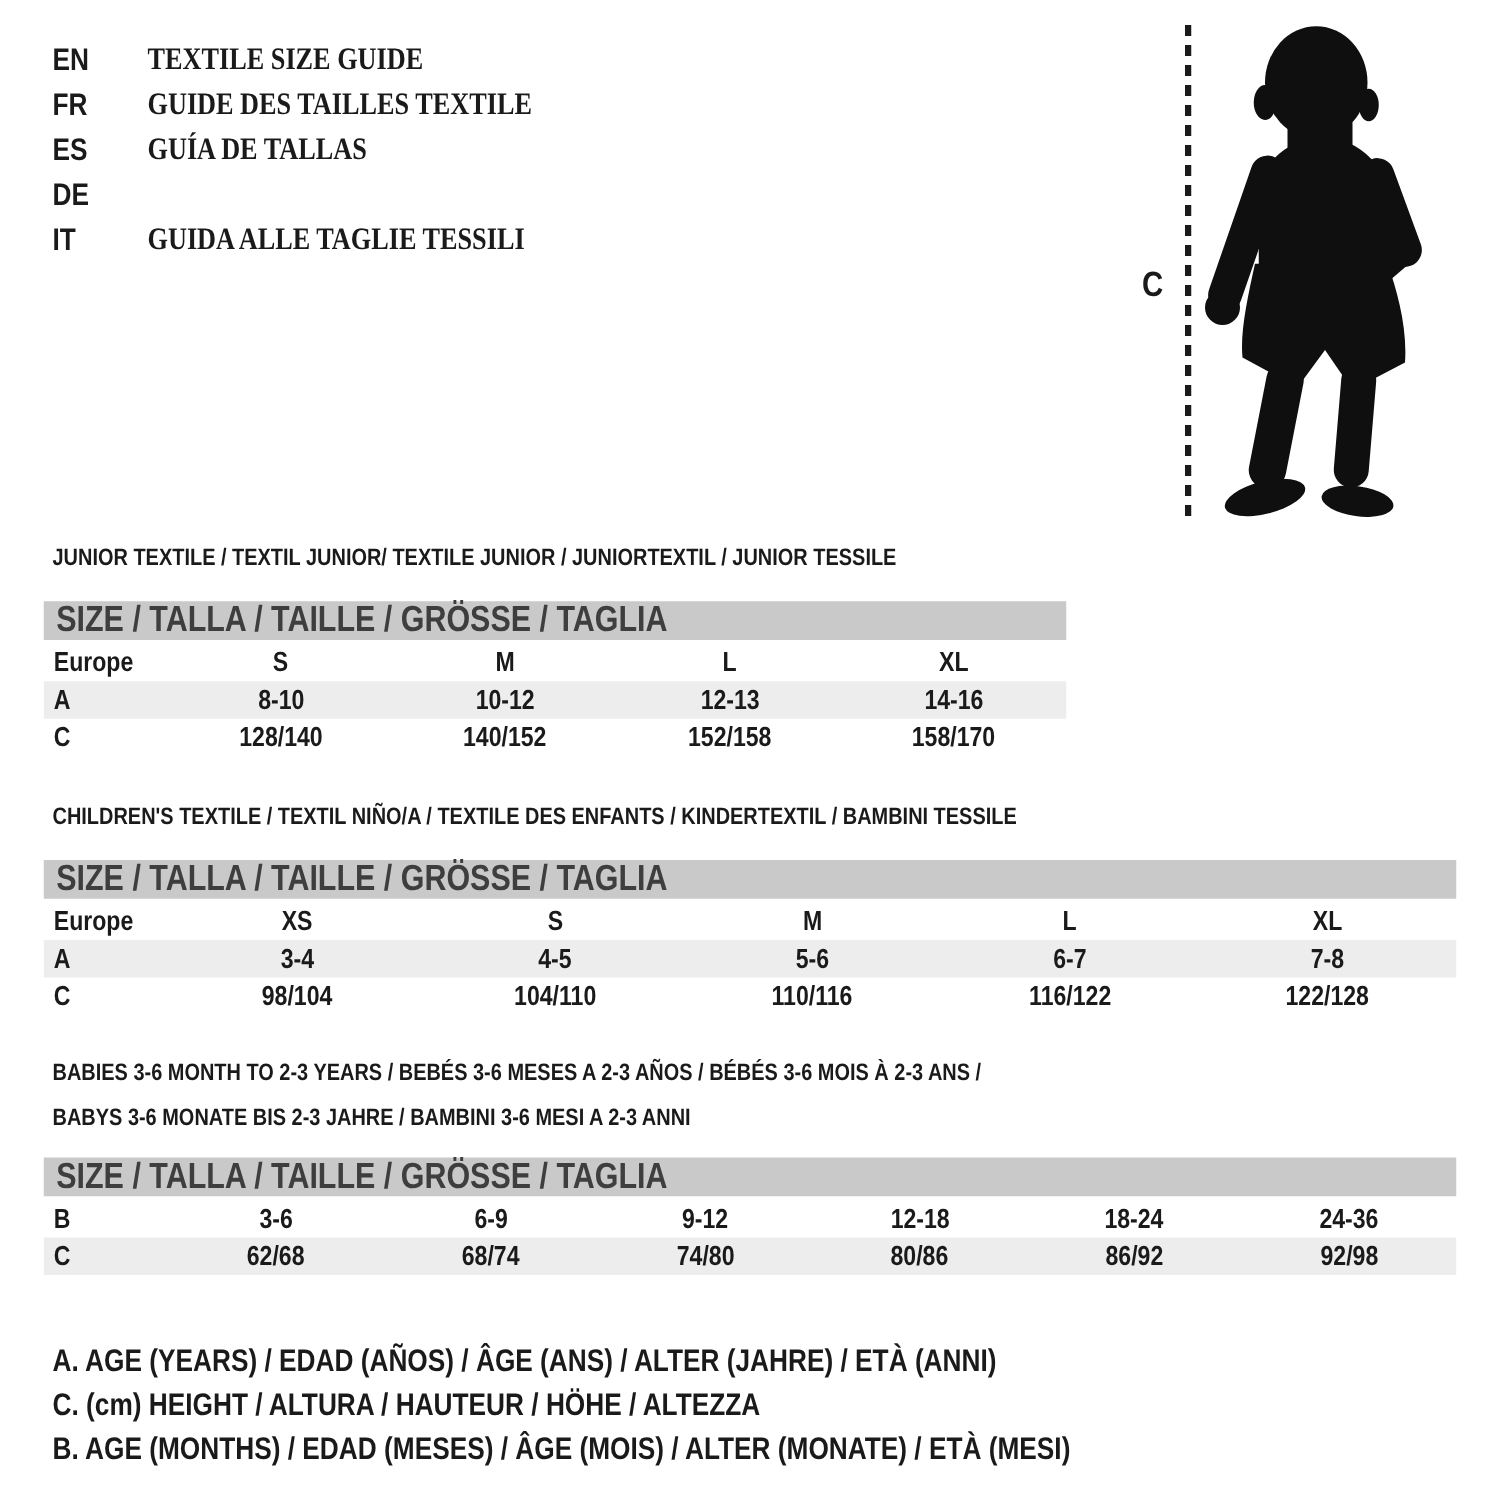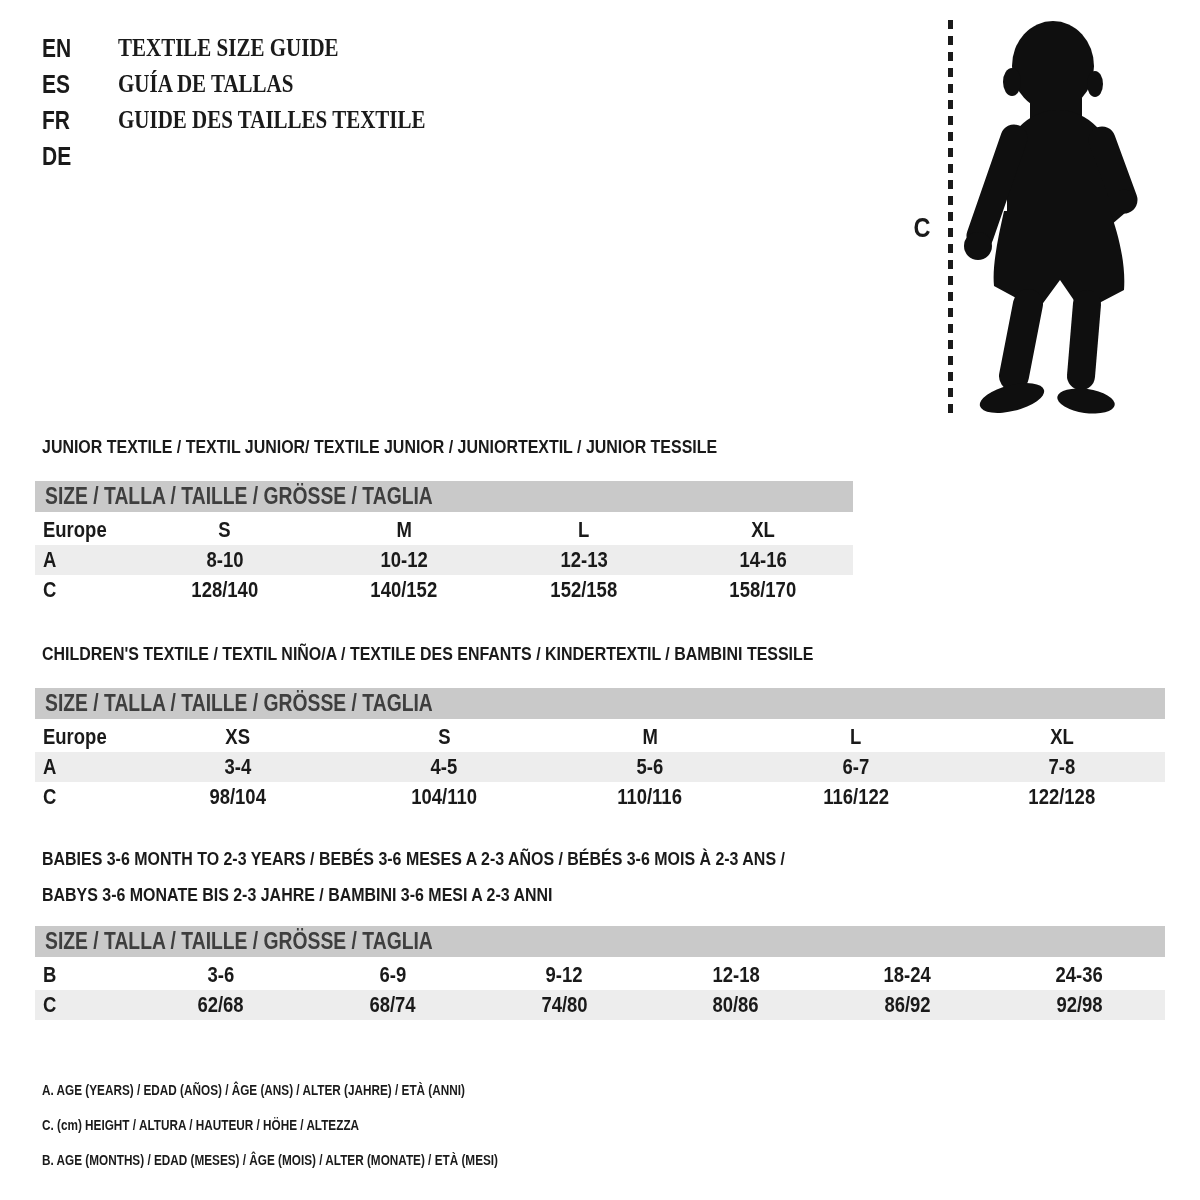--- a/index.html
+++ b/index.html
@@ -39,51 +39,55 @@
   .c-label{position:absolute;left:912px;top:212px;font-size:28px;}
   .silhouette{position:absolute;left:962px;top:17px;width:185px;height:402px;}
 
   
   .section-title{position:absolute;left:42px;font-size:19px;line-height:26px;}
 
   
   .size-table{position:absolute;left:35px;}
   .table-header{
     height:31px;background:var(--table-header-bg);color:var(--table-header-text);
-    display:flex;align-items:center;padding-left:10px;font-size:23px;margin-bottom:3px;
+    display:flex;align-items:center;padding-left:10px;font-size:29px;margin-bottom:3px;
   }
   .trow{display:flex;height:30px;align-items:center;font-size:22px;}
   .trow.alt{background:var(--row-alt-bg);}
   .trow .lbl{flex:0 0 100px;padding-left:8px;}
   .trow .cell{flex:1;text-align:center;}
 
   
   .legend{position:absolute;left:42px;top:1072px;}
-  .legend-line{height:35px;display:flex;align-items:center;font-size:14px;}
+  .legend-line{height:35px;display:flex;align-items:center;font-size:25px;}
 </style>
 </head>
 <body>
 
 <div class="page">
 
   <div class="lang-header">
     <div class="lang-row">
       <span class="lang-code"><span class="cx">EN</span></span>
       <span class="lang-title"><span class="cx">TEXTILE SIZE GUIDE</span></span>
     </div>
     <div class="lang-row">
+      <span class="lang-code"><span class="cx">FR</span></span>
+      <span class="lang-title"><span class="cx">GUIDE DES TAILLES TEXTILE</span></span>
+    </div>
+    <div class="lang-row">
       <span class="lang-code"><span class="cx">ES</span></span>
       <span class="lang-title"><span class="cx">GUÍA DE TALLAS</span></span>
     </div>
     <div class="lang-row">
-      <span class="lang-code"><span class="cx">FR</span></span>
-      <span class="lang-title"><span class="cx">GUIDE DES TAILLES TEXTILE</span></span>
-    </div>
-    <div class="lang-row">
       <span class="lang-code"><span class="cx">DE</span></span>
+    </div>
+    <div class="lang-row">
+      <span class="lang-code"><span class="cx">IT</span></span>
+      <span class="lang-title"><span class="cx">GUIDA ALLE TAGLIE TESSILI</span></span>
     </div>
   </div>
 
   <span class="c-label"><span class="cxc">C</span></span>
   <div class="dotted-line"></div>
   <svg class="silhouette" viewBox="0 0 185 400" aria-hidden="true">
     <g fill="var(--silhouette)" stroke="var(--silhouette)">
 
       <ellipse cx="91" cy="48" rx="41" ry="45" stroke="none"></ellipse>
       <ellipse cx="50" cy="64" rx="9" ry="14" stroke="none"></ellipse>

